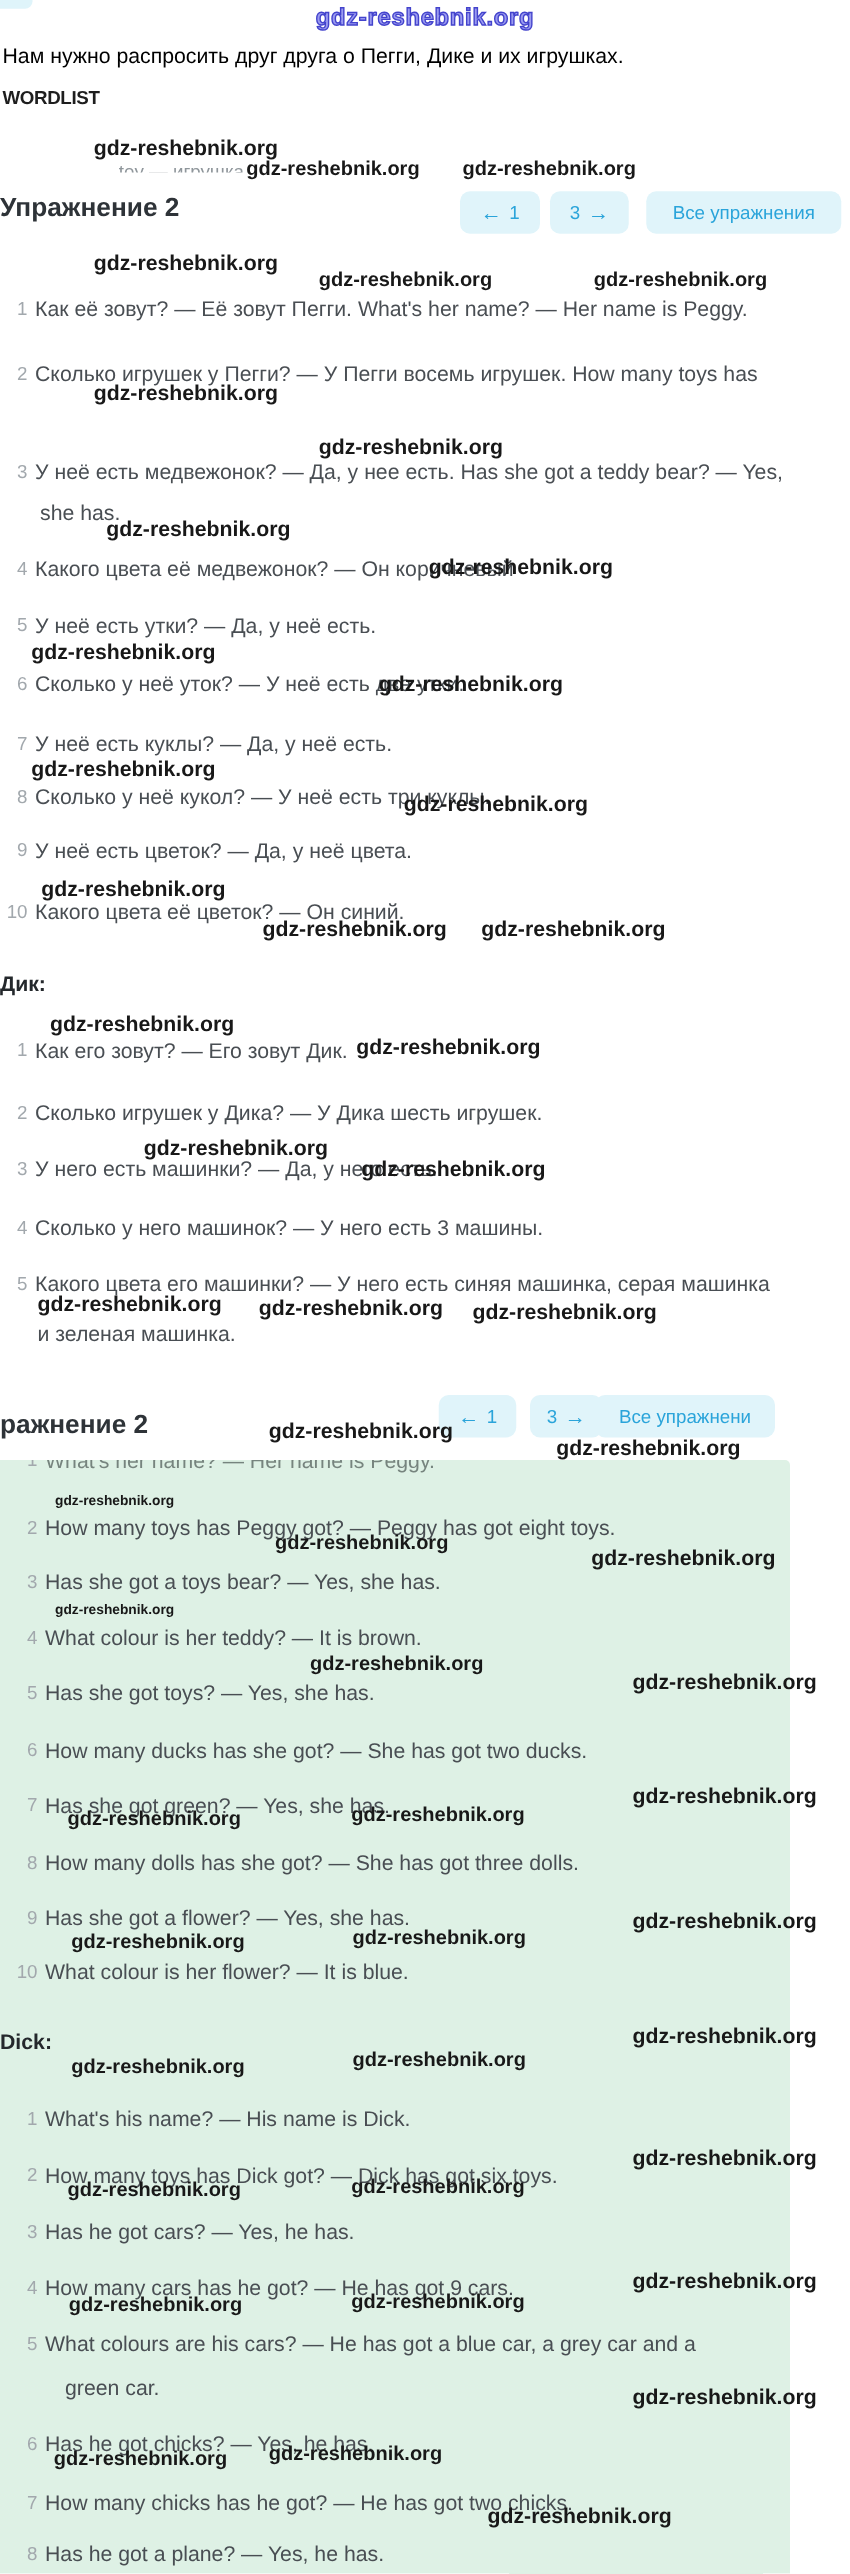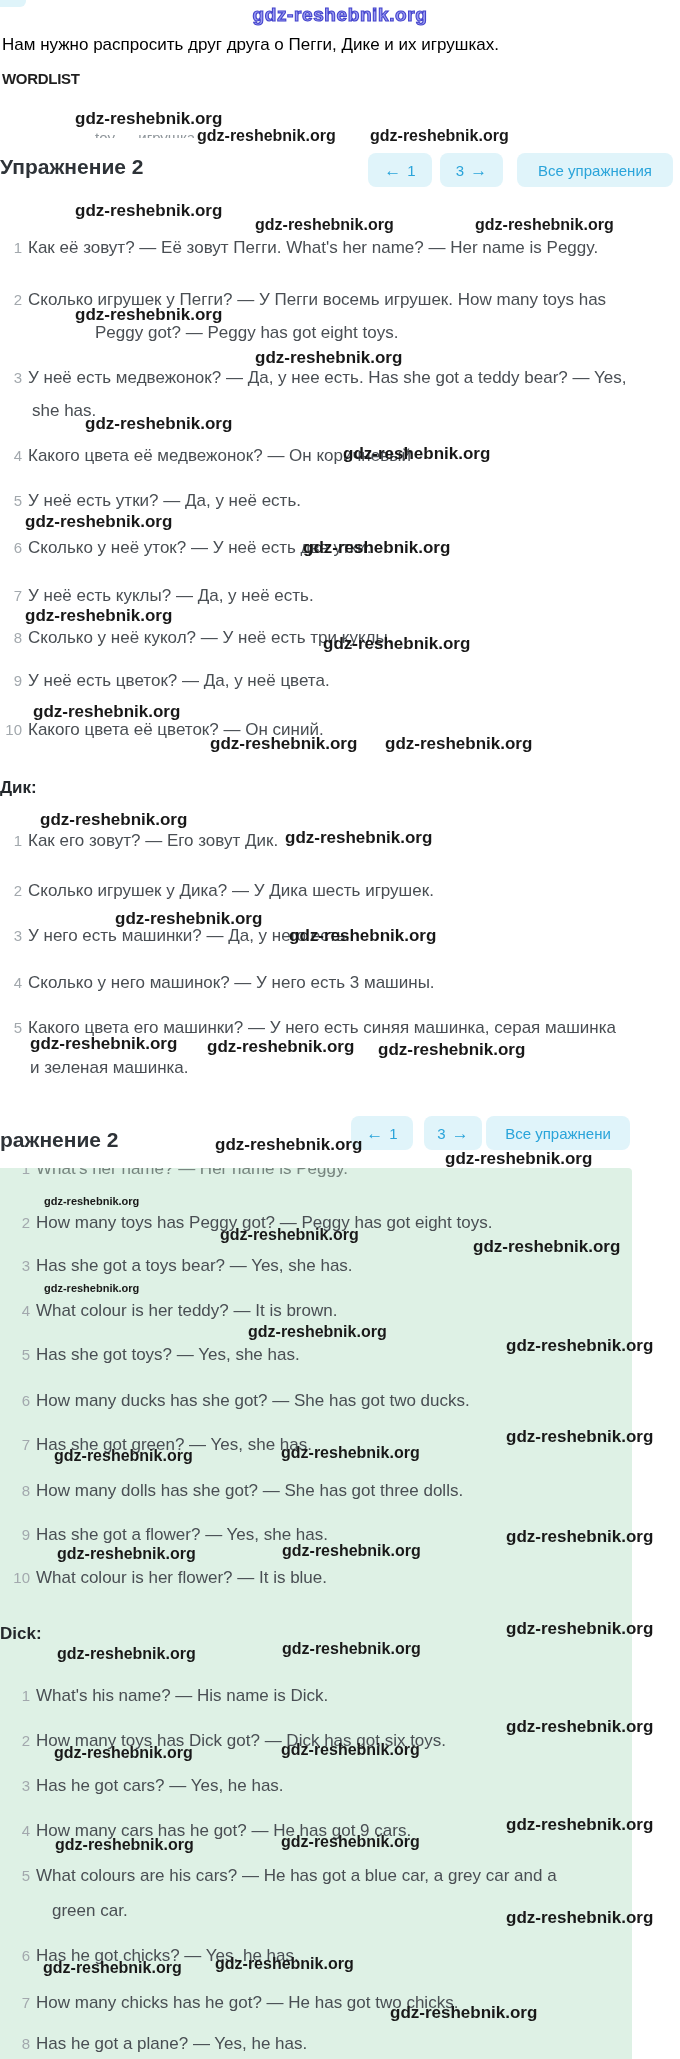--- a/index.html
+++ b/index.html
@@ -54,21 +54,20 @@
   </button>
 
   <div class="item" style="top:238px">
     <span class="num">1</span>
     <span class="txt">Как её зовут? — Её зовут Пегги. What's her name? — Her name is Peggy.</span>
   </div>
   <div class="item" style="top:290px">
     <span class="num">2</span>
     <span class="txt">Сколько игрушек у Пегги? — У Пегги восемь игрушек. How many toys has</span>
   </div>
-  <div class="cont" style="left:95px;top:323px">Peggy got? — Peggy has got eight toys.</div>
   <div class="item" style="top:368px">
     <span class="num">3</span>
     <span class="txt">У неё есть медвежонок? — Да, у нее есть. Has she got a teddy bear? — Yes,</span>
   </div>
   <div class="cont" style="left:32px;top:401px">she has.</div>
   <div class="item" style="top:446px">
     <span class="num">4</span>
     <span class="txt">Какого цвета её медвежонок? — Он коричневый</span>
   </div>
   <div class="item" style="top:491px">
@@ -122,21 +121,21 @@
 
   <div class="hdr-title" style="left:0;top:1128px">ражнение 2</div>
   <button class="btn" style="left:351px;top:1116px;width:62px">
     <span class="arrow">←</span>
     <span>1</span>
   </button>
   <button class="btn" style="left:424px;top:1116px;width:58px">
     <span>3</span>
     <span class="arrow">→</span>
   </button>
-  <button class="btn" style="left:486px;top:1116px;width:144px">
+  <button class="btn" style="left:476px;top:1116px;width:144px">
     <span>Все упражнени</span>
   </button>
 
   <div class="greenbox"></div>
 
   <div class="clip">
     <div class="item g" style="top:-9px">
       <span class="num">1</span>
       <span class="txt">What's her name? — Her name is Peggy.</span>
     </div>

